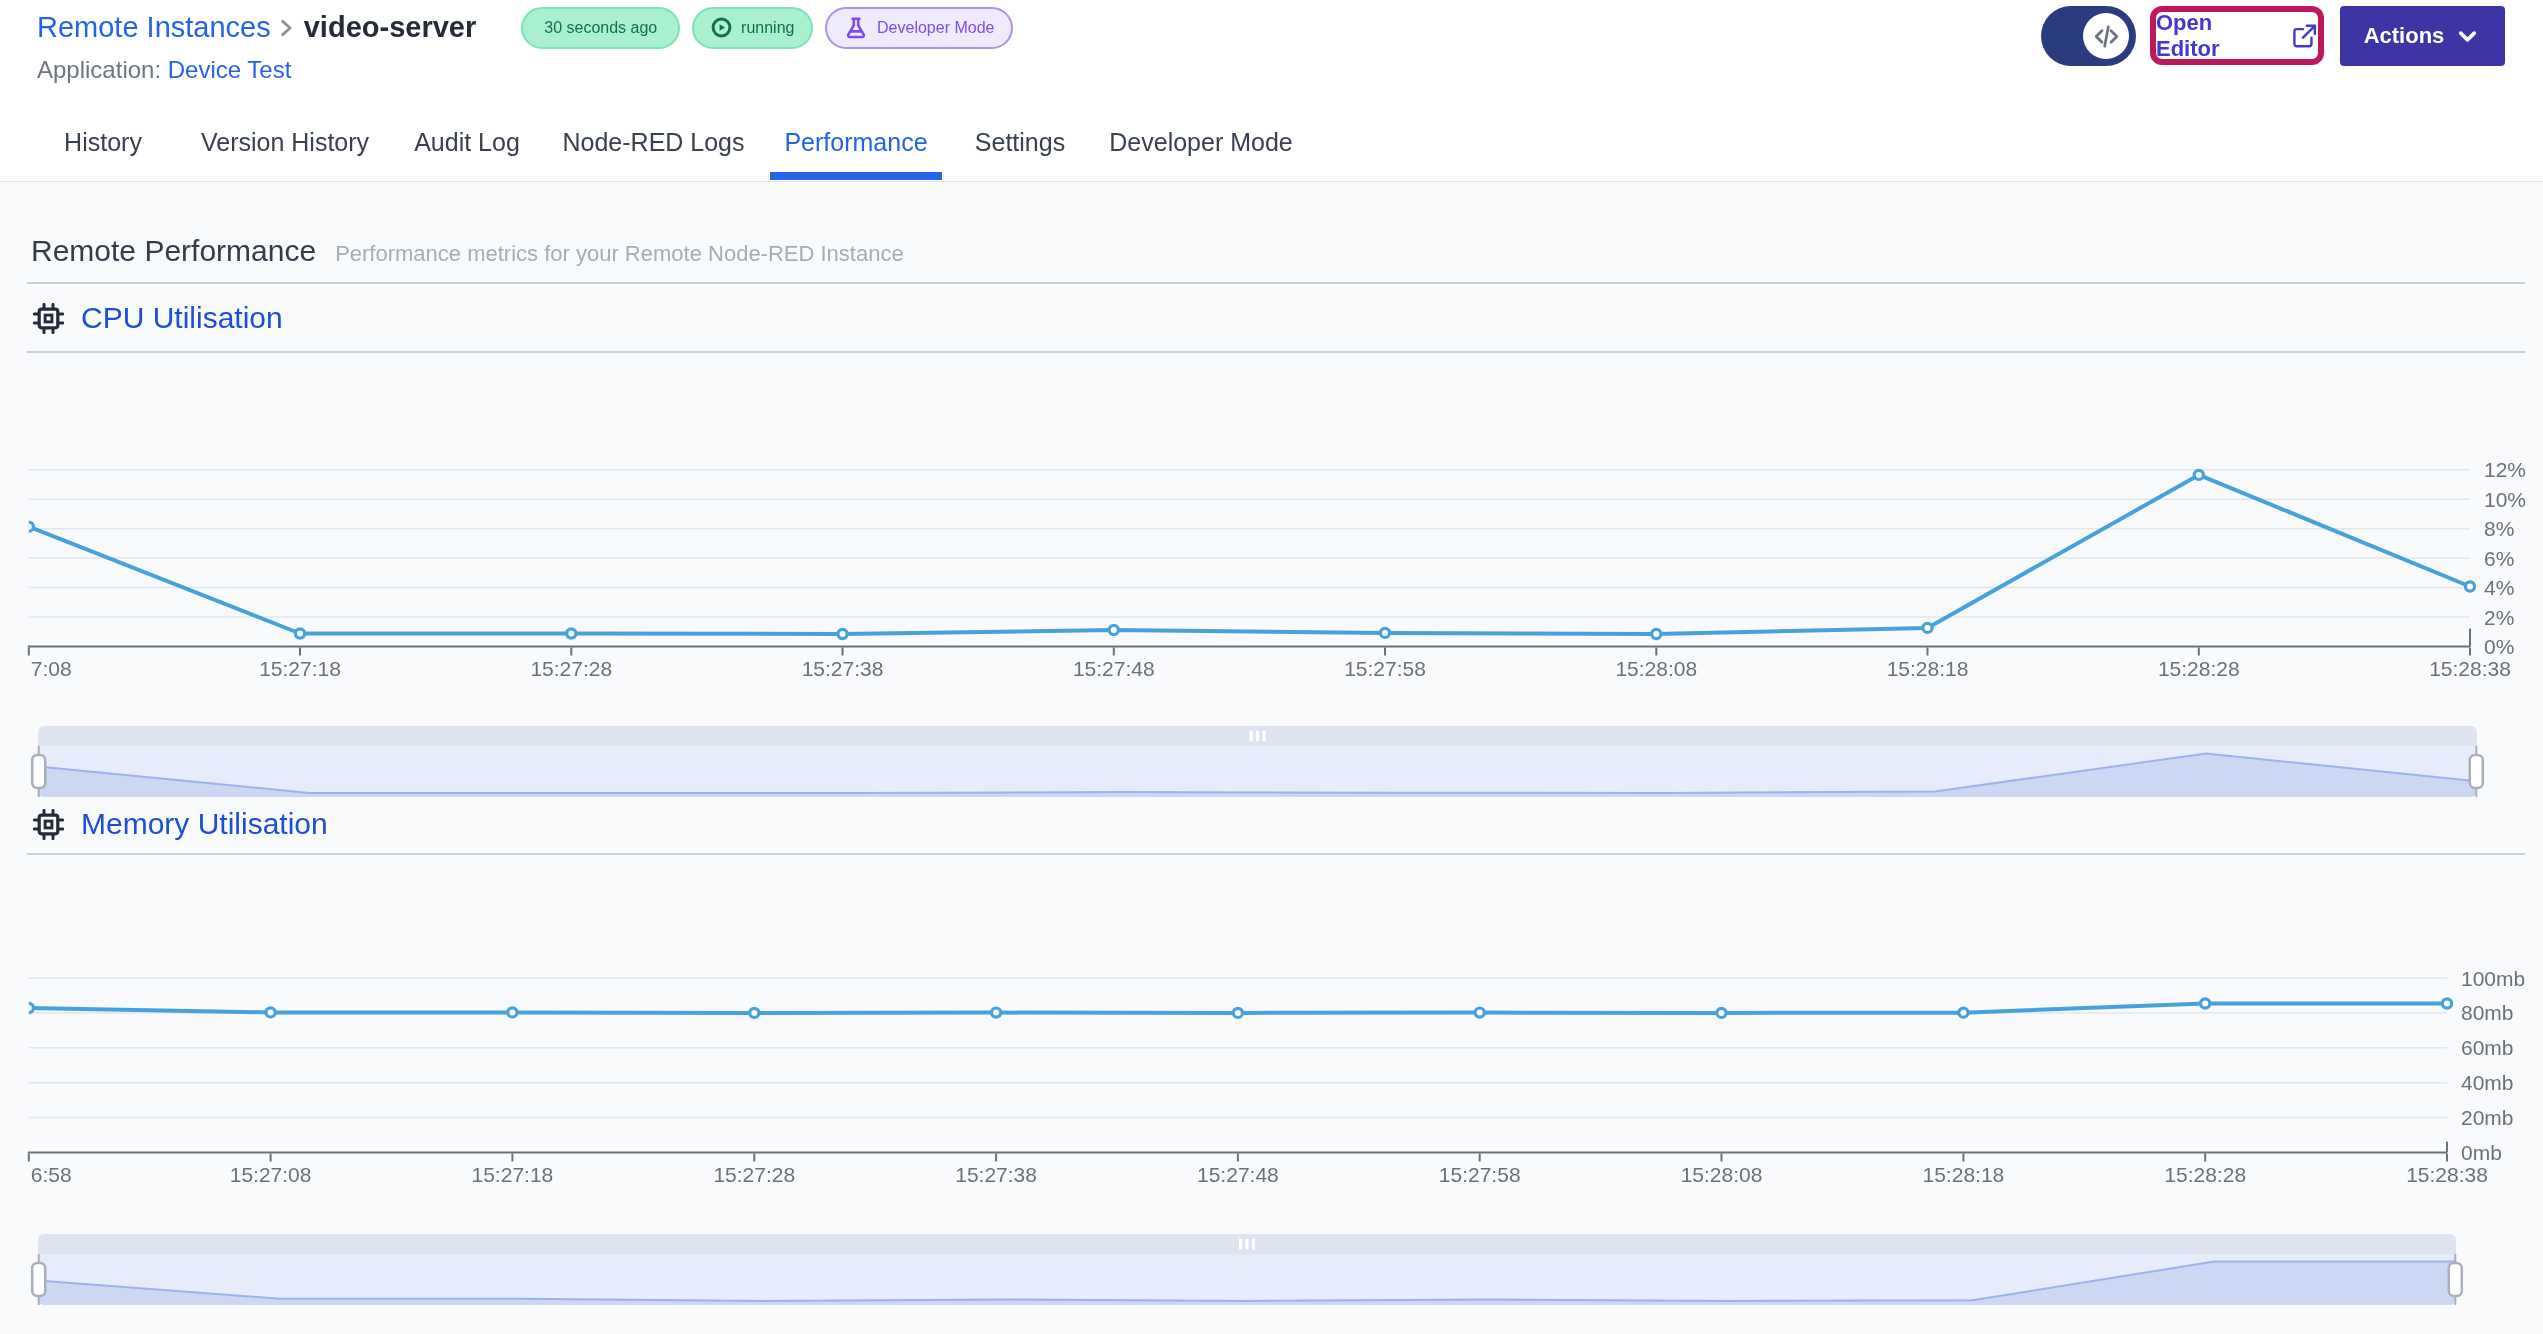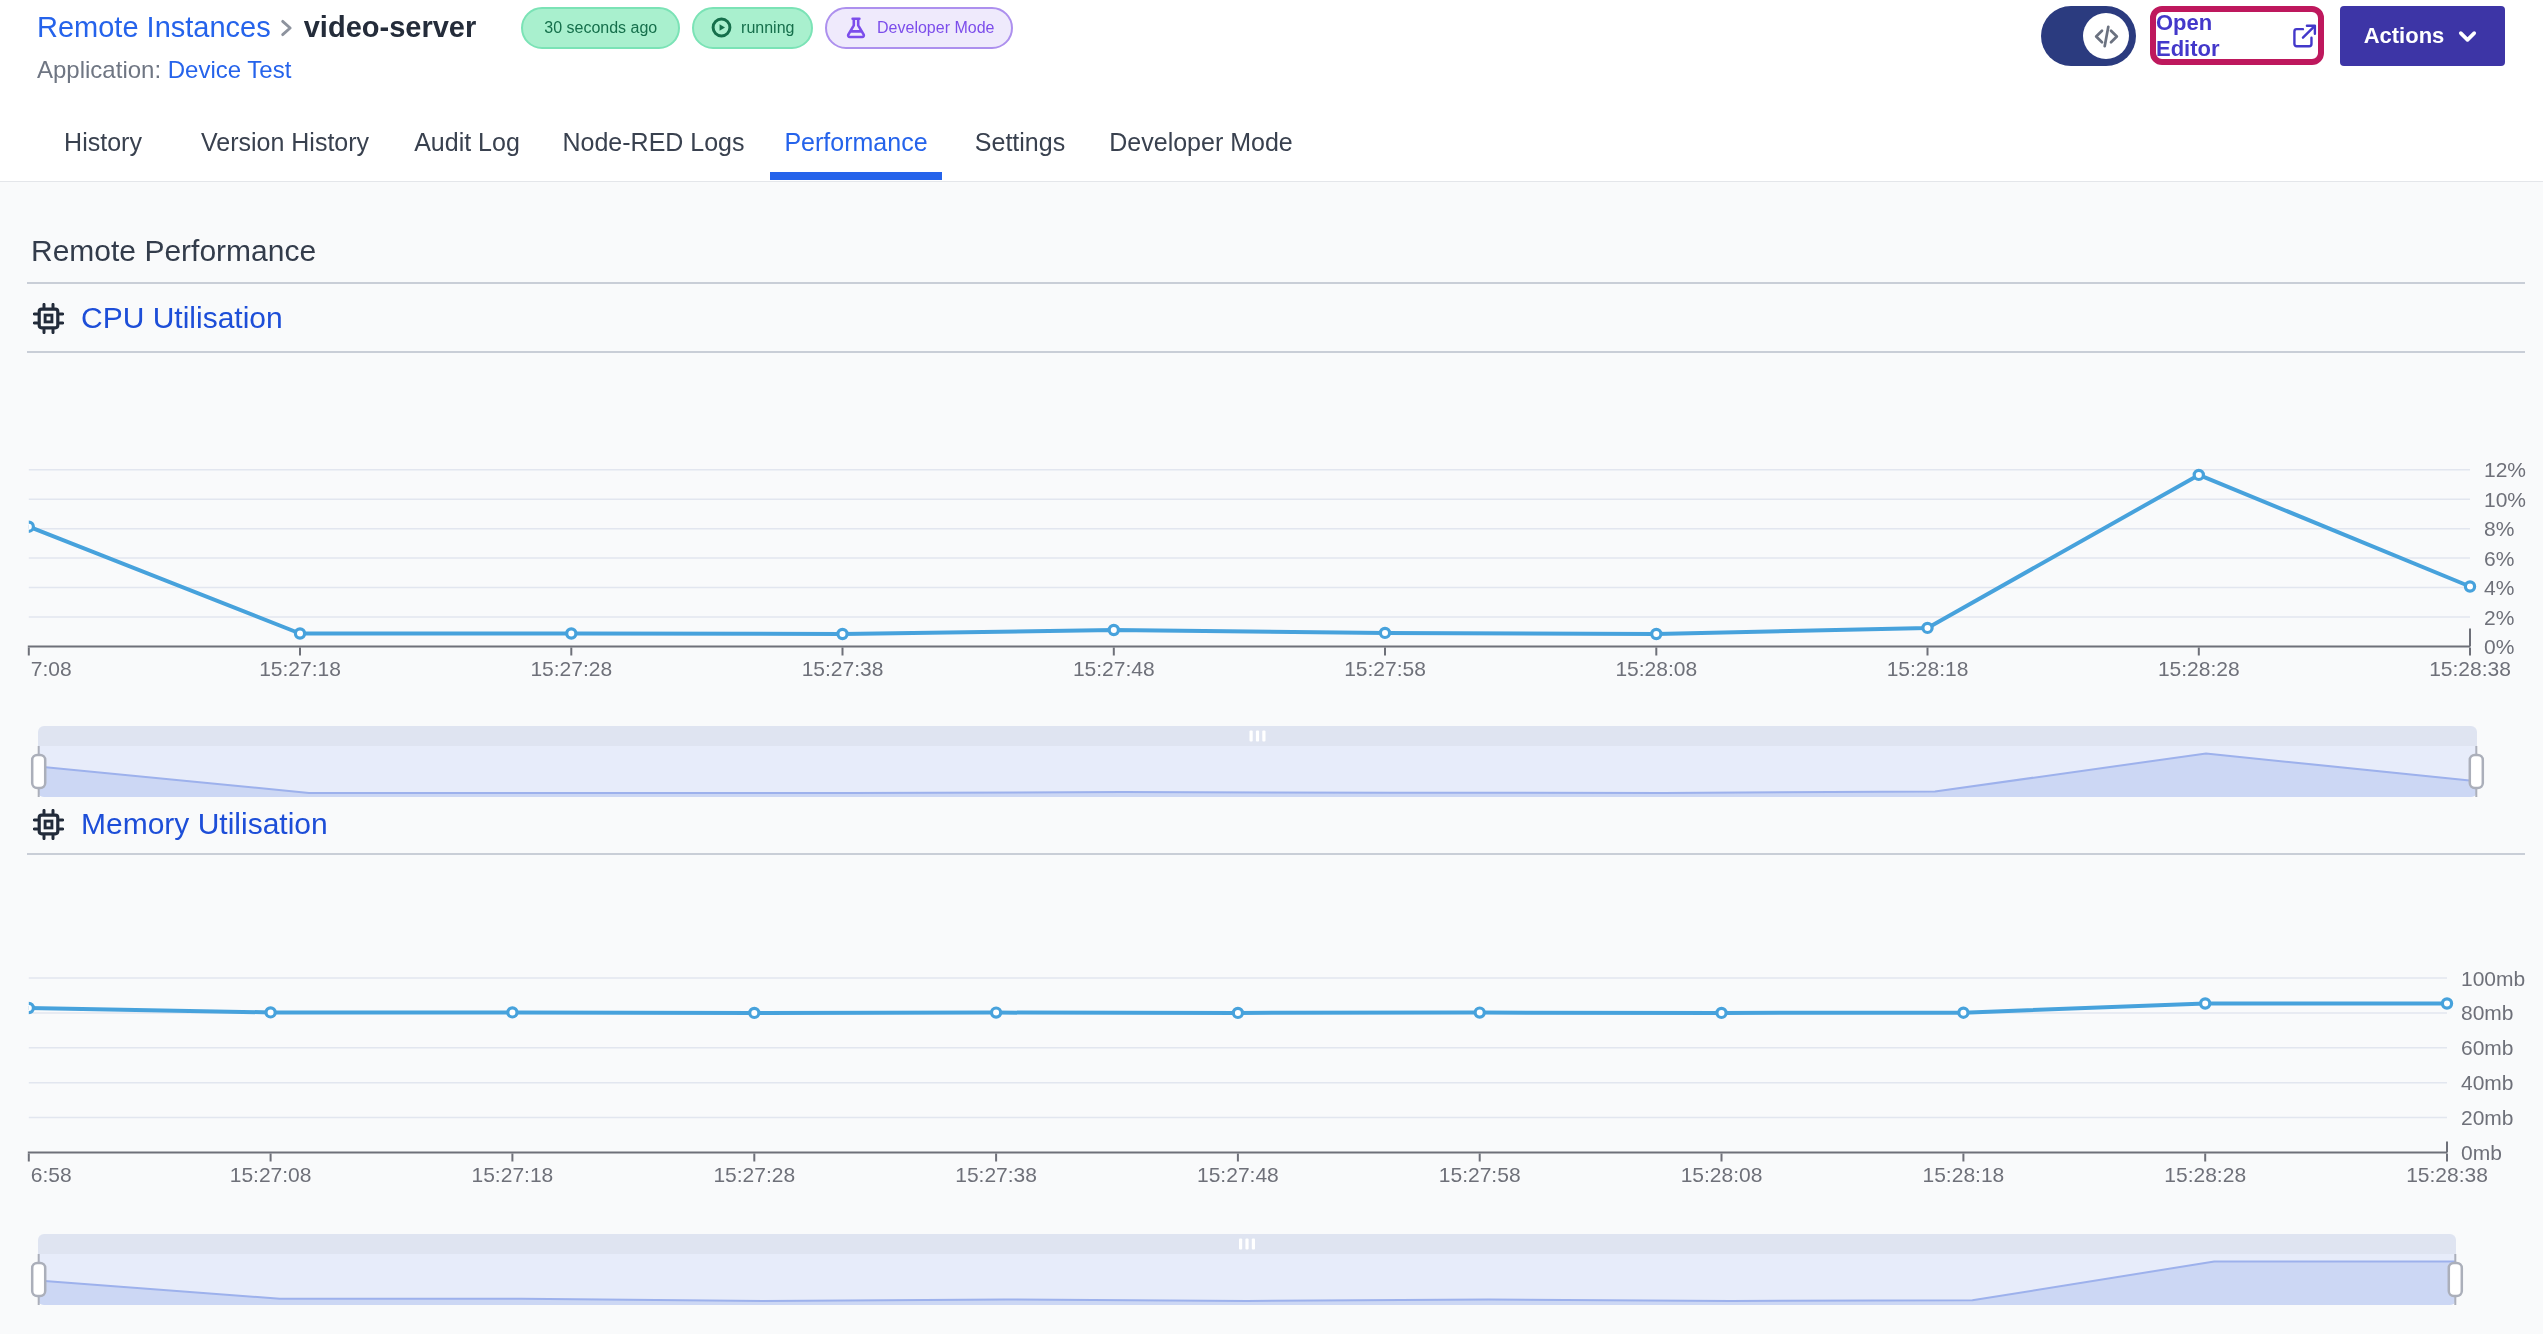--- a/index.html
+++ b/index.html
@@ -73,20 +73,21 @@
 <span class="tab" style="left:103px">History</span>
 <span class="tab" style="left:285px">Version History</span>
 <span class="tab" style="left:467px">Audit Log</span>
 <span class="tab" style="left:653.5px">Node-RED Logs</span>
 <span class="tab active" style="left:856px">Performance</span>
 <span class="tab" style="left:1020px">Settings</span>
 <span class="tab" style="left:1201px">Developer Mode</span>
 <div class="underline"></div>
 <div class="h1row">
     <span class="h1">Remote Performance</span>
+    <span class="h1sub">Performance metrics for your Remote Node-RED Instance</span>
   </div>
 <div class="divider" style="top:282px"></div>
 <div class="sect" style="top:301px">
     <svg width="31" height="31" viewBox="0 0 31 31" fill="none" stroke="#222B3A">
       <rect x="6.2" y="6.2" width="18.6" height="18.6" rx="2.5" stroke-width="3.2"></rect>
       <rect x="12.1" y="12.1" width="6.8" height="6.8" stroke-width="2.9"></rect>
       <g stroke-width="3" stroke-linecap="round">
         <path d="M11 1.4v3M20 1.4v3M11 26.6v3M20 26.6v3M1.4 11h3M1.4 20h3M26.6 11h3M26.6 20h3"></path>
       </g>
     </svg>

